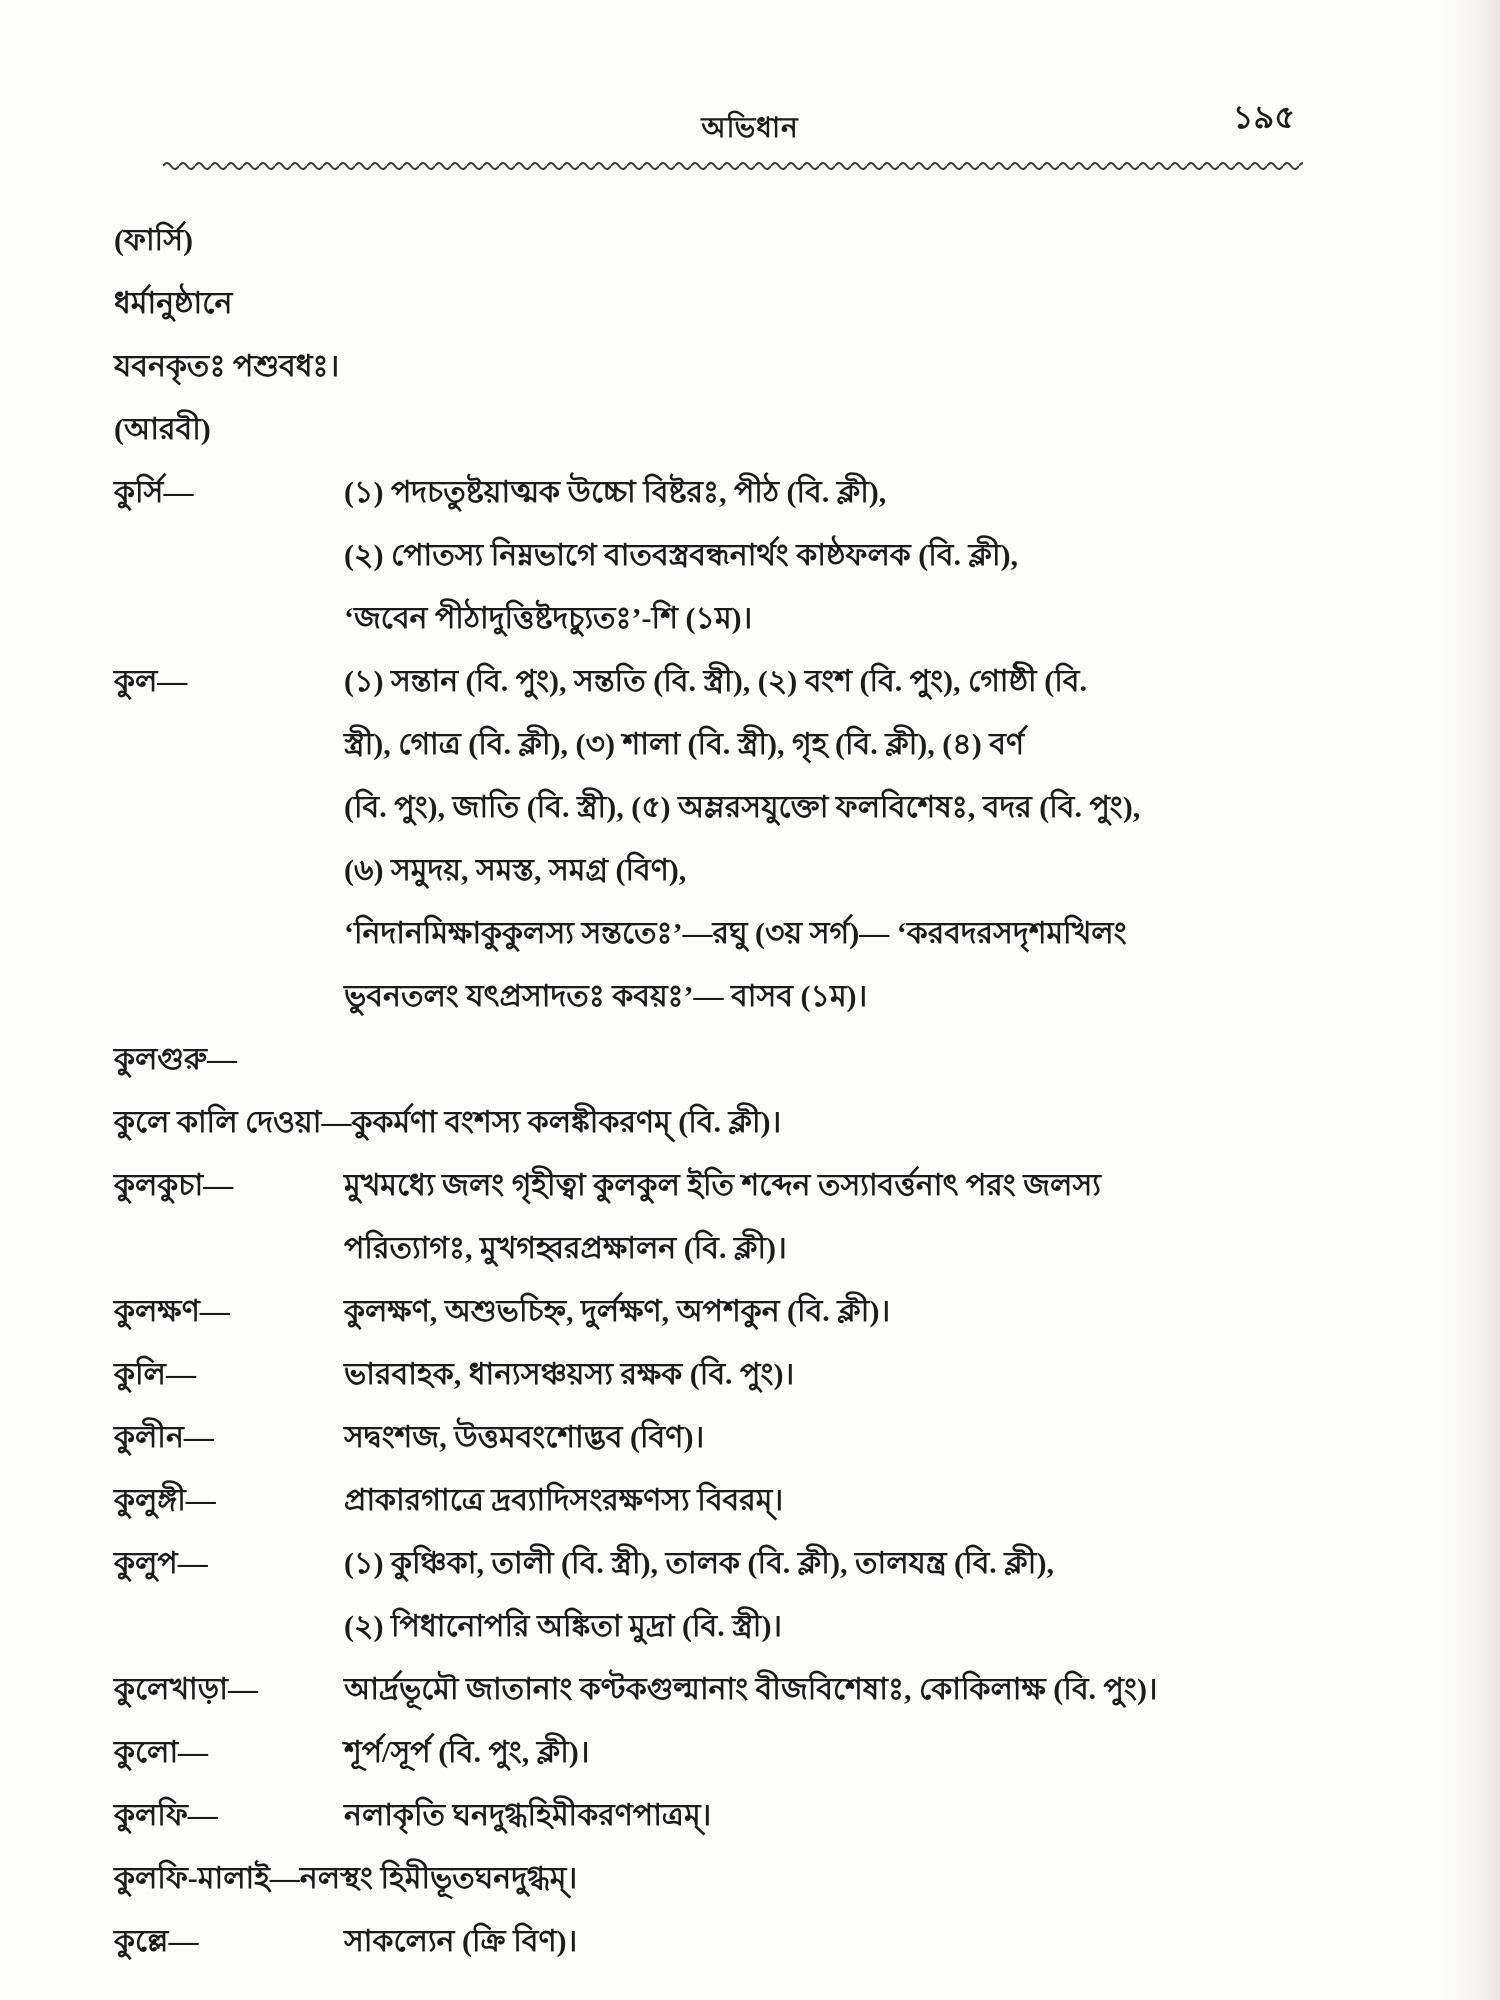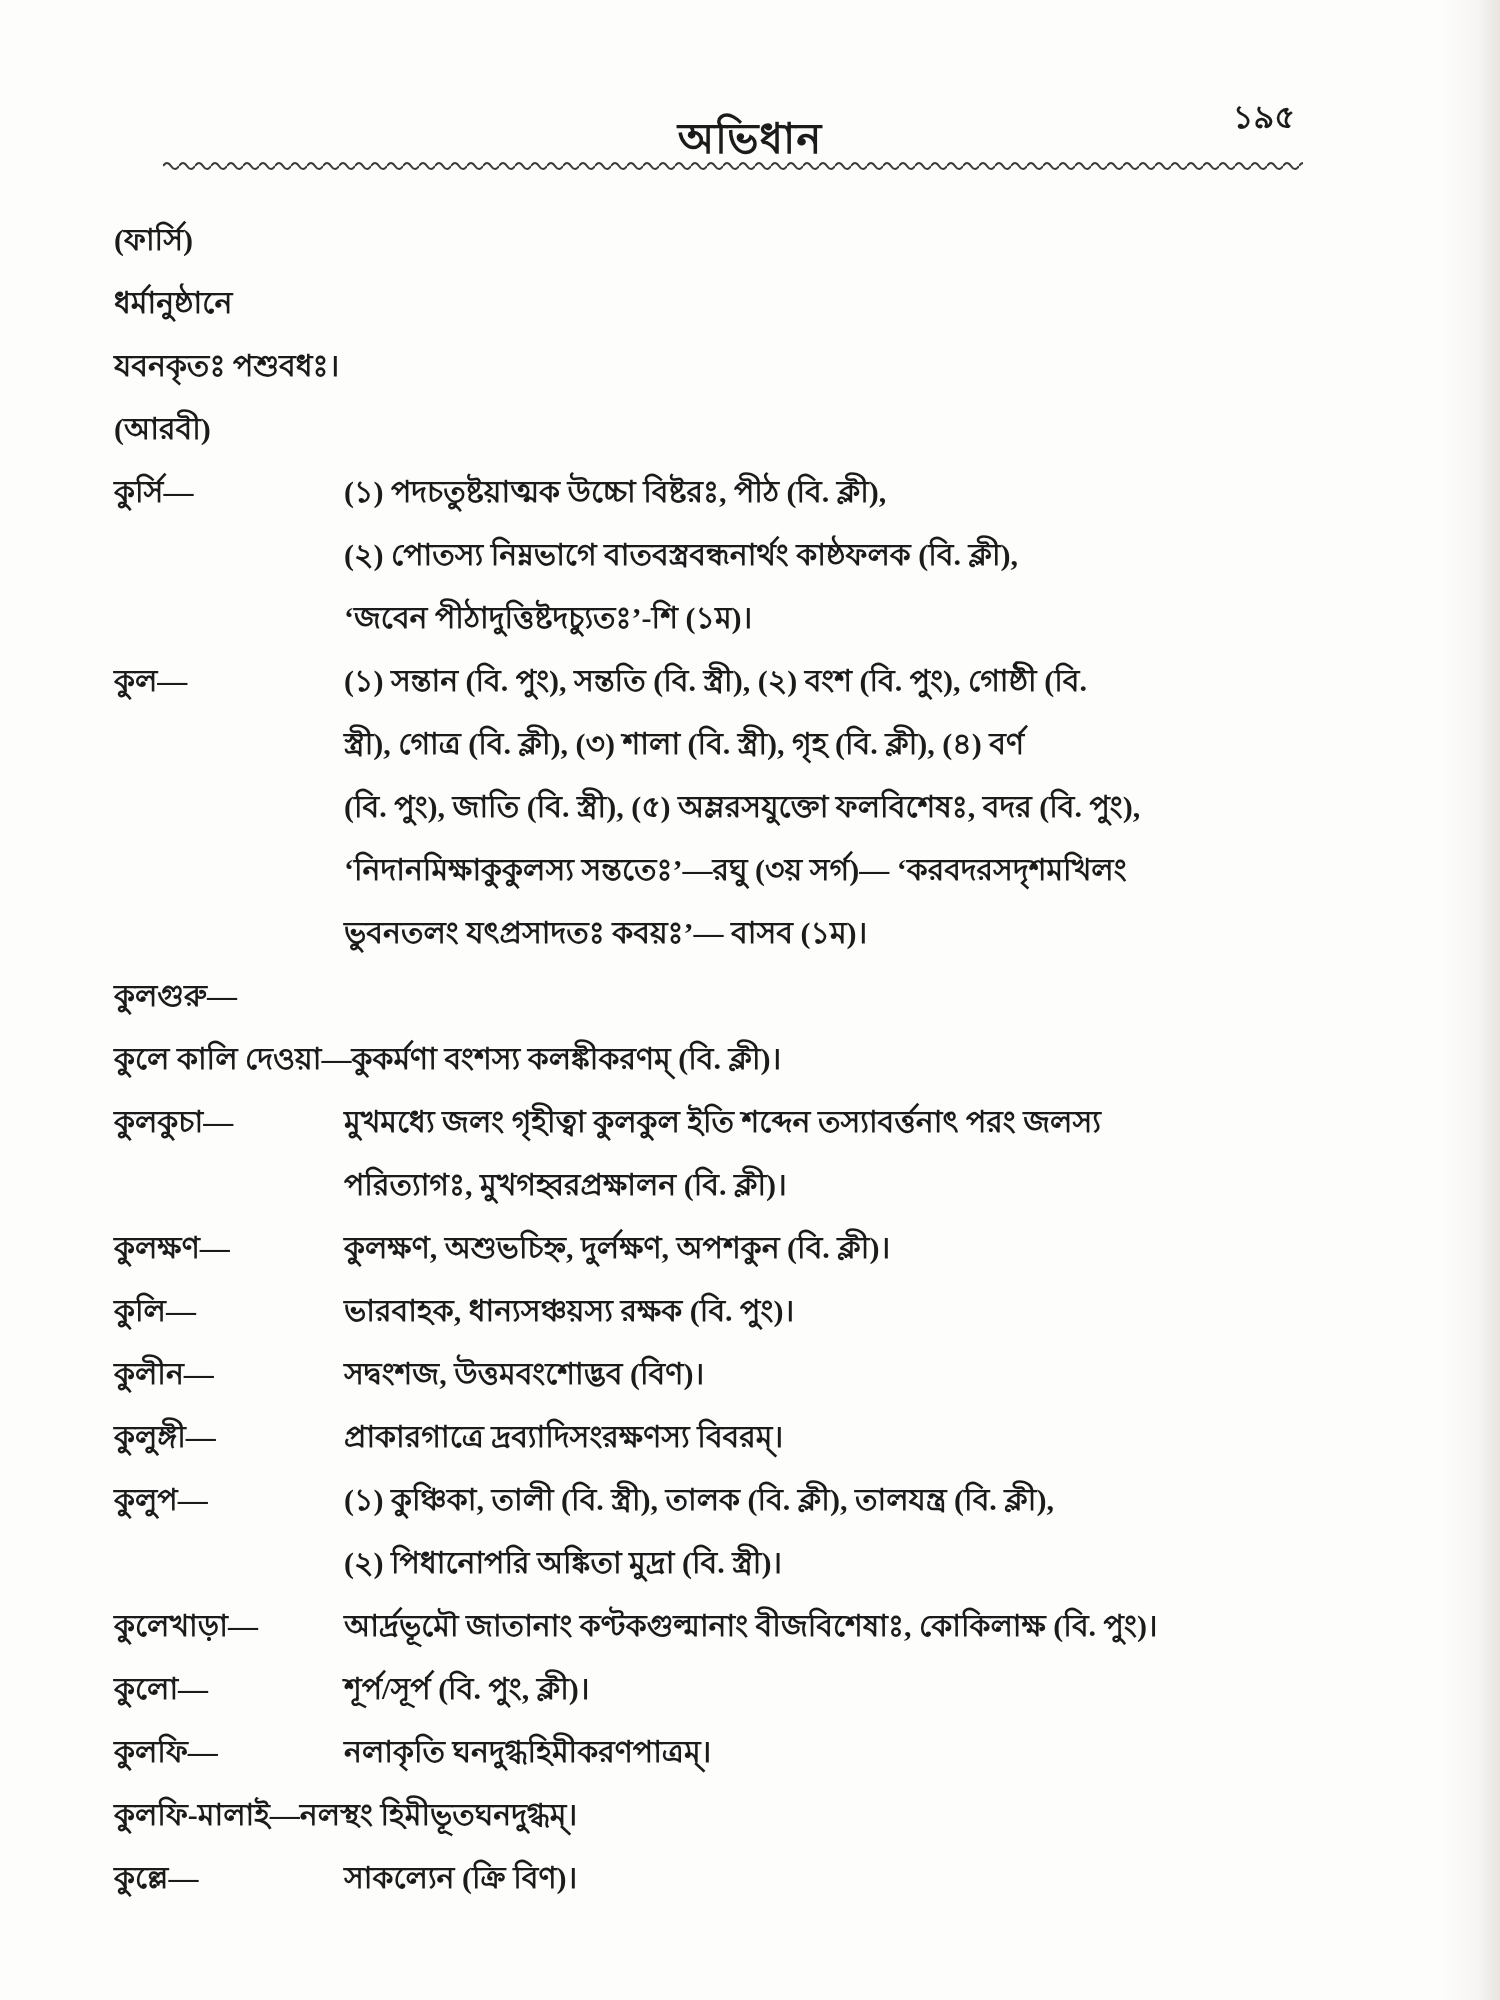--- a/index.html
+++ b/index.html
@@ -15,21 +15,21 @@
   }
   .page-header{
     position:relative;
     height:152px;
   }
   .page-title{
     position:absolute;
     left:0;right:0;
     top:106px;
     text-align:center;
-    font-size:42px;
+    font-size:28px;
     font-weight:700;
     letter-spacing:1px;
   }
   .page-number{
     position:absolute;
     right:205px;
     top:92px;
     font-size:32px;
     font-weight:700;
   }
@@ -97,20 +97,21 @@
         <div class="def-line">(২) পোতস্য নিম্নভাগে বাতবস্ত্রবন্ধনার্থং কাষ্ঠফলক (বি. ক্লী),</div>
         <div class="def-line">‘জবেন পীঠাদুত্তিষ্টদচ্যুতঃ’-শি (১ম)।</div>
       </div>
     </div>
     <div class="row entry">
       <span class="headword">কুল—</span>
       <div class="defs">
         <div class="def-line">(১) সন্তান (বি. পুং), সন্ততি (বি. স্ত্রী), (২) বংশ (বি. পুং), গোষ্ঠী (বি.</div>
         <div class="def-line">স্ত্রী), গোত্র (বি. ক্লী), (৩) শালা (বি. স্ত্রী), গৃহ (বি. ক্লী), (৪) বর্ণ</div>
         <div class="def-line">(বি. পুং), জাতি (বি. স্ত্রী), (৫) অম্লরসযুক্তো ফলবিশেষঃ, বদর (বি. পুং),</div>
+        <div class="def-line">(৬) সমুদয়, সমস্ত, সমগ্র (বিণ),</div>
         <div class="def-line">‘নিদানমিক্ষাকুকুলস্য সন্ততেঃ’—রঘু (৩য় সর্গ)— ‘করবদরসদৃশমখিলং</div>
         <div class="def-line">ভুবনতলং যৎপ্রসাদতঃ কবয়ঃ’— বাসব (১ম)।</div>
       </div>
     </div>
     <div class="row entry">
       <span class="headword">কুলগুরু—</span>
     </div>
     <div class="row runon-row"><span class="headword">কুলে কালি দেওয়া</span><span class="runon-rest">—কুকর্মণা বংশস্য কলঙ্কীকরণম্ (বি. ক্লী)।</span></div>
     <div class="row entry">
       <span class="headword">কুলকুচা—</span>

